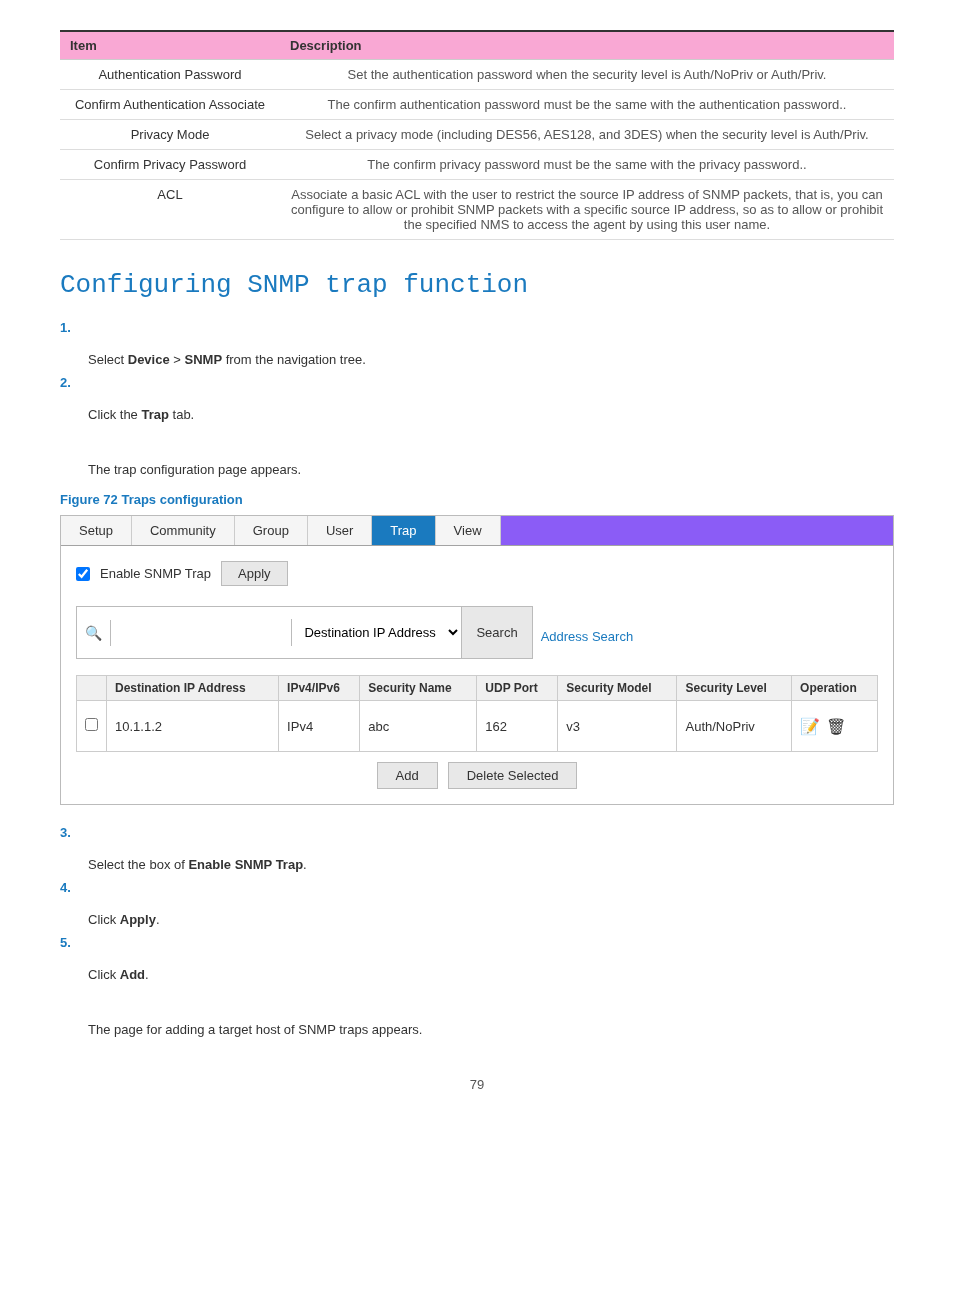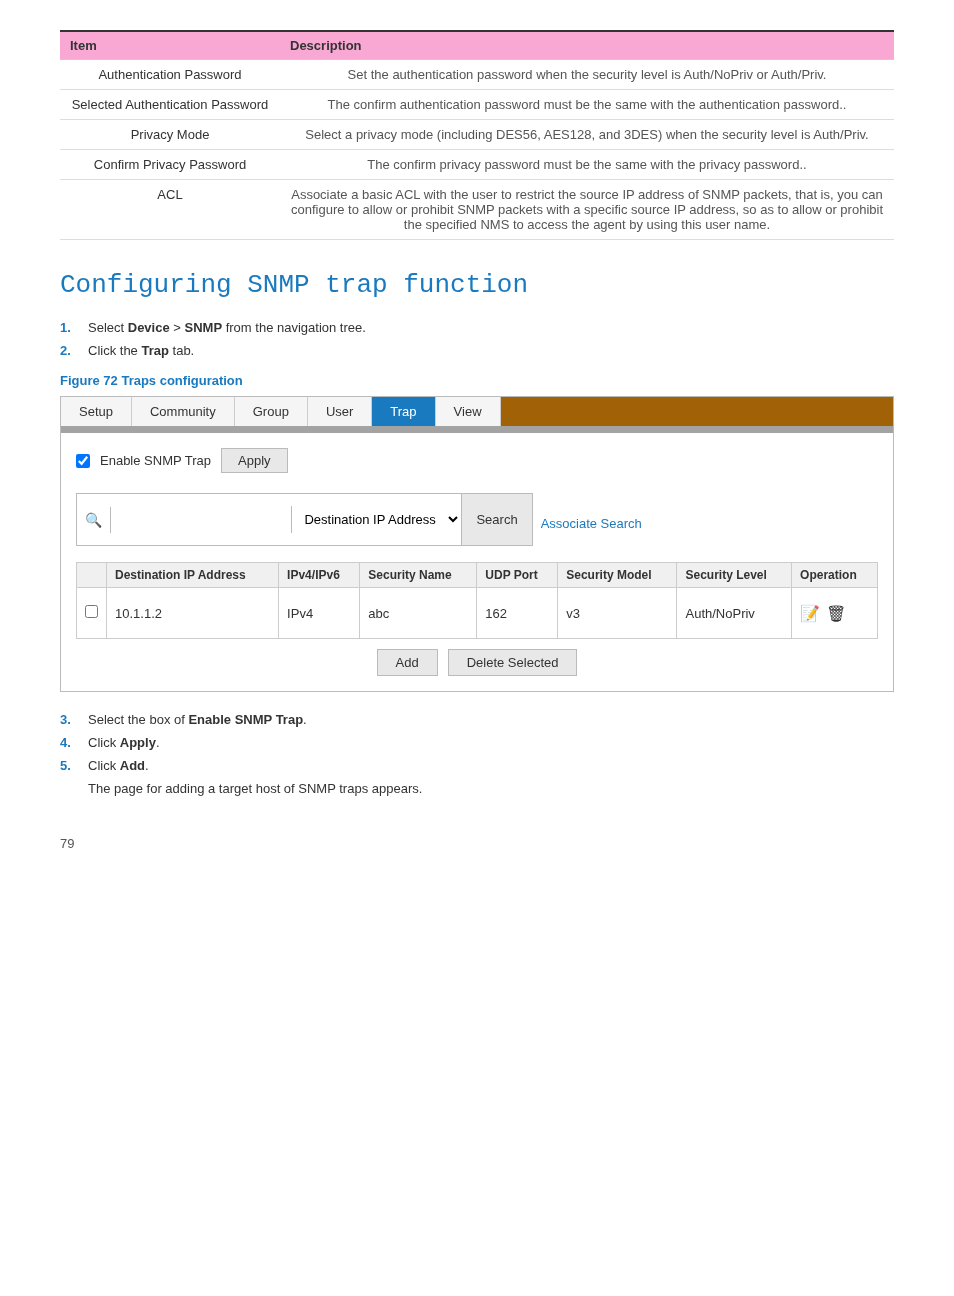--- a/index.html
+++ b/index.html
@@ -61,20 +61,21 @@
       display: flex;
       gap: 8px;
     }
     .step-num {
       color: #1a7abf;
       font-weight: bold;
       min-width: 20px;
     }
     .step-text {
       flex: 1;
+      margin-top: 32px;
     }
     .step-text b { font-weight: bold; }
 
     
     .figure-label {
       color: #1a7abf;
       font-size: 13px;
       font-weight: bold;
       margin: 15px 0 8px 0;
     }
@@ -82,22 +83,22 @@
     
     .trap-config-box {
       border: 1px solid #bbb;
       padding: 0;
       margin-bottom: 20px;
     }
 
     
     .tabs-bar {
       display: flex;
-      border-bottom: 7px solid #a3a3a3;
-      background: #a16207;
+      border-bottom: 1px solid #a3a3a3;
+      background: #8b5cf6;
     }
     .tab {
       padding: 7px 18px;
       cursor: pointer;
       font-size: 13px;
       color: #333;
       border-right: 1px solid #ccc;
       background: #f5f5f5;
     }
     .tab.active {
@@ -250,20 +251,21 @@
     
     .sub-steps {
       margin-top: 15px;
     }
     .sub-steps li {
       margin-bottom: 8px;
     }
 
     
     .page-number {
+      text-align: center;
       margin-top: 40px;
       color: #555;
       font-size: 13px;
     }
 
     .search-area {
       display: flex;
       align-items: center;
       margin-bottom: 8px;
     }
@@ -277,21 +279,21 @@
       <th>Item</th>
       <th>Description</th>
     </tr>
   </thead>
   <tbody id="table-body">
       <tr>
       <td>Authentication Password</td>
       <td>Set the authentication password when the security level is Auth/NoPriv or Auth/Priv.</td>
     </tr>
       <tr>
-      <td>Selected Authentication Password</td>
+      <td>Confirm Authentication Associate</td>
       <td>The confirm authentication password must be the same with the authentication password..</td>
     </tr>
       <tr>
       <td>Privacy Mode</td>
       <td>Select a privacy mode (including DES56, AES128, and 3DES) when the security level is Auth/Priv.</td>
     </tr>
       <tr>
       <td>Confirm Privacy Password</td>
       <td>The confirm privacy password must be the same with the privacy password..</td>
     </tr>
@@ -305,20 +307,24 @@
 <h1 class="section-heading">Configuring SNMP trap function</h1>
 
 <ul class="steps-list">
   <li>
     <span class="step-num">1.</span>
     <span class="step-text">Select <b>Device</b> &gt; <b>SNMP</b> from the navigation tree.</span>
   </li>
   <li>
     <span class="step-num">2.</span>
     <span class="step-text">Click the <b>Trap</b> tab.</span>
+  </li>
+  <li>
+    <span class="step-num"></span>
+    <span class="step-text">The trap configuration page appears.</span>
   </li>
 </ul>
 
 <div class="figure-label">Figure 72 Traps configuration</div>
 
 <div class="trap-config-box">
 
   <div class="tabs-bar" id="tabs-bar">
       <div class="tab">Setup</div>
       <div class="tab">Community</div>
@@ -341,21 +347,21 @@
       <div class="search-area">
         <div class="search-bar">
           <div class="search-icon-box">🔍</div>
           <input type="text" class="search-input" placeholder="" style="">
           <select class="search-dropdown">
             <option>Destination IP Address</option>
             <option>Security Name</option>
           </select>
           <button class="search-btn">Search</button>
         </div>
-        <span class="advanced-search-link">Associate Search</span>
+        <span class="advanced-search-link">Address Search</span>
       </div>
 
       <table class="inner-table">
         <thead>
           <tr>
             <th class="checkbox-col"></th>
             <th>Destination IP Address</th>
             <th>IPv4/IPv6</th>
             <th>Security Name</th>
             <th>UDP Port</th>

